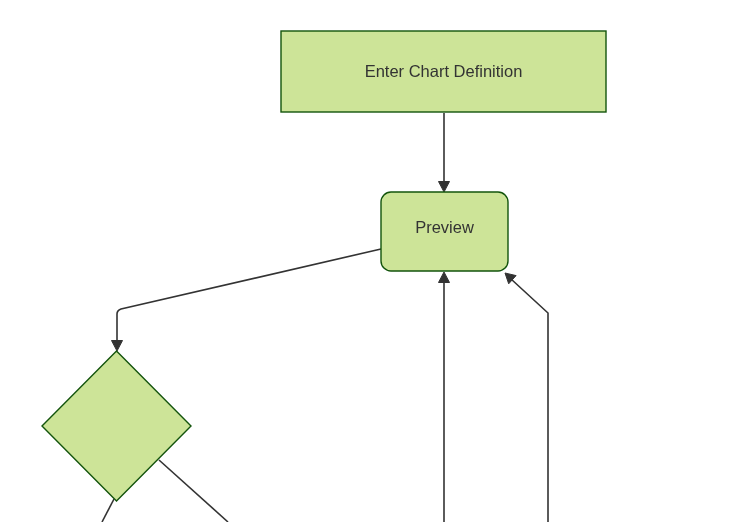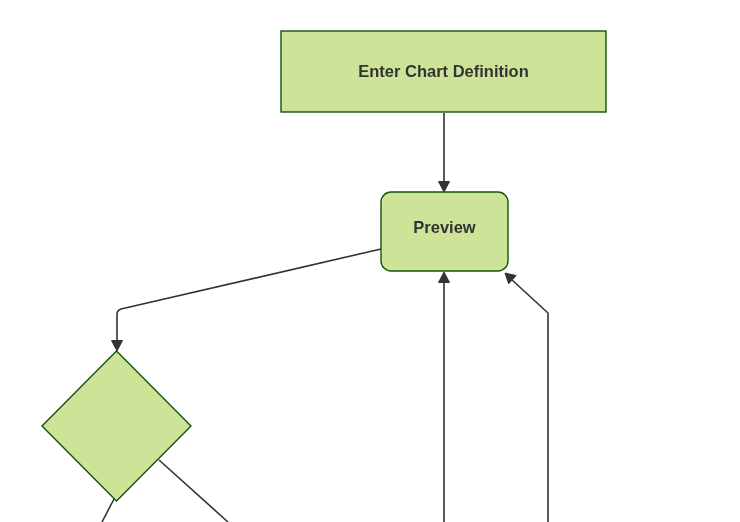--- a/index.html
+++ b/index.html
@@ -7,21 +7,20 @@
     padding: 0;
     background: #ffffff;
     font-family: "Liberation Sans", "DejaVu Sans", sans-serif;
   }
   .canvas {
     position: relative;
     width: 740px;
     height: 522px;
     background: #ffffff;
     overflow: hidden;
-    font-weight: bold;
   }
   .diagram-svg {
     position: absolute;
     left: 0;
     top: 0;
     width: 740px;
     height: 522px;
   }
   .node-shape {
     fill: #cde498;

